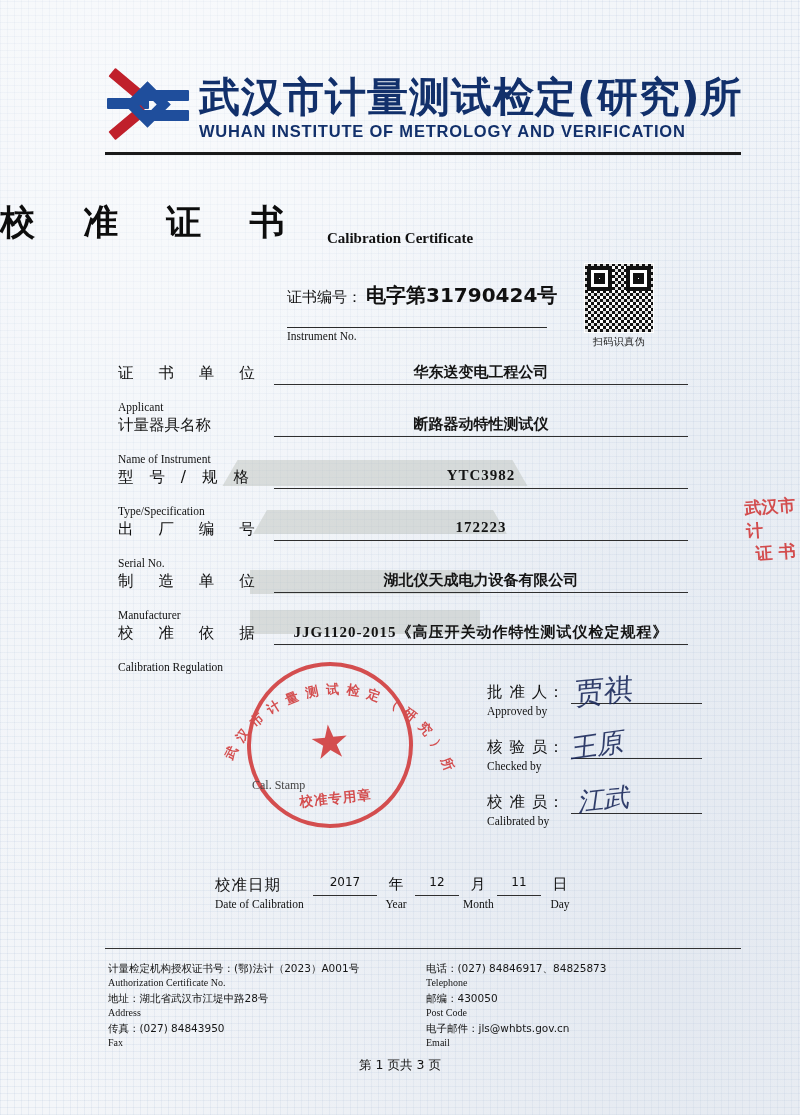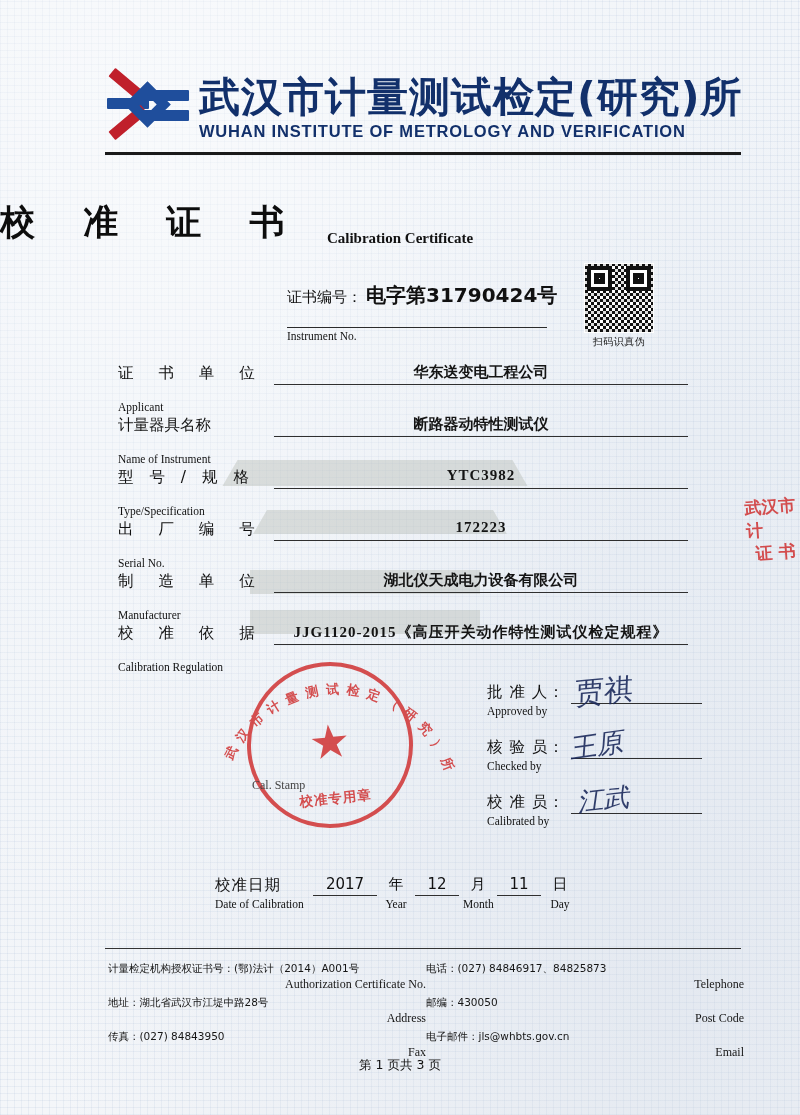--- a/index.html
+++ b/index.html
@@ -411,21 +411,21 @@
     color: #111;
     margin-top: 2px;
   }
   .date-row .cell {
     position: absolute;
     top: 0;
     text-align: center;
   }
   .date-row .cell .num {
     font-family: "DejaVu Sans", sans-serif;
-    font-size: 15px;
+    font-size: 12px;
     color: #111;
   }
   .date-row .cell .u-cn {
     font-family: "DejaVu Sans", sans-serif;
     font-size: 15px;
     color: #111;
   }
   .date-row .cell .u-en {
     font-family: "Liberation Serif", serif;
     font-size: 11.5px;
@@ -454,23 +454,22 @@
     width: 636px;
     display: flex;
     font-family: "DejaVu Sans", sans-serif;
     font-size: 10.5px;
     color: #151515;
   }
   .footer .col { width: 50%; }
   .footer .fline { margin-bottom: 1px; white-space: nowrap; }
   .footer .fen {
     font-family: "Liberation Serif", serif;
-    font-size: 12px;
+    font-size: 10px;
     margin-bottom: 4px;
-    text-align: right;
   }
   .pagenum {
     position: absolute;
     left: 0; right: 0;
     top: 1057px;
     text-align: center;
     font-family: "DejaVu Sans", sans-serif;
     font-size: 12.5px;
     color: #111;
   }
@@ -659,21 +658,21 @@
     <div class="underline" style="left:282px; width:44px;"></div>
     <div class="cell" style="left:330px; width:30px;">
       <div class="u-cn">日</div>
       <div class="u-en">Day</div>
     </div>
   </div>
 
   <div class="foot-rule"></div>
   <div class="footer">
     <div class="col">
-      <div class="fline">计量检定机构授权证书号：(鄂)法计（2014）A001号</div>
+      <div class="fline">计量检定机构授权证书号：(鄂)法计（2023）A001号</div>
       <div class="fen">Authorization Certificate No.</div>
       <div class="fline">地址：湖北省武汉市江堤中路28号</div>
       <div class="fen">Address</div>
       <div class="fline">传真：(027) 84843950</div>
       <div class="fen">Fax</div>
     </div>
     <div class="col">
       <div class="fline">电话：(027) 84846917、84825873</div>
       <div class="fen">Telephone</div>
       <div class="fline">邮编：430050</div>

